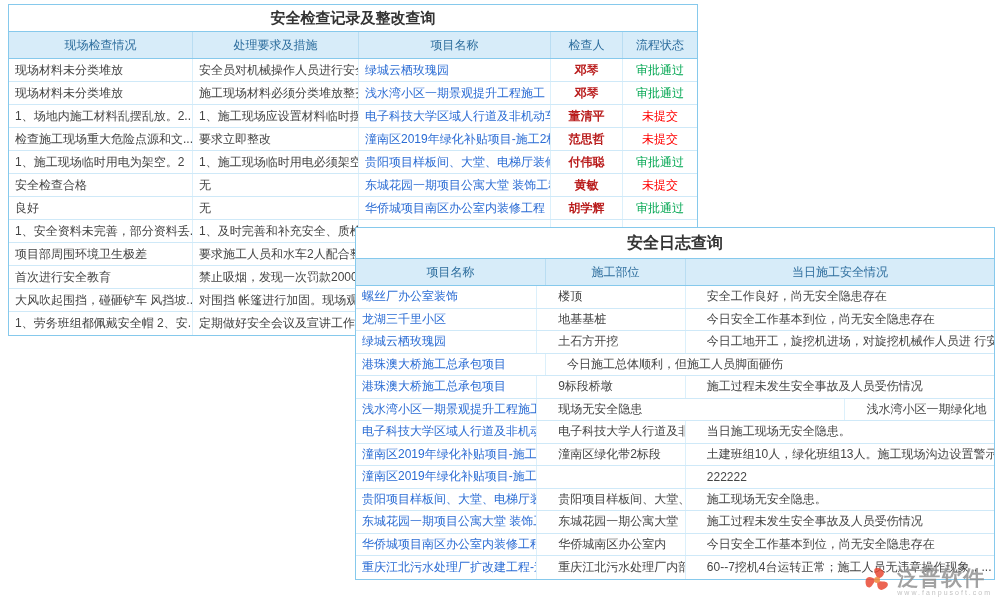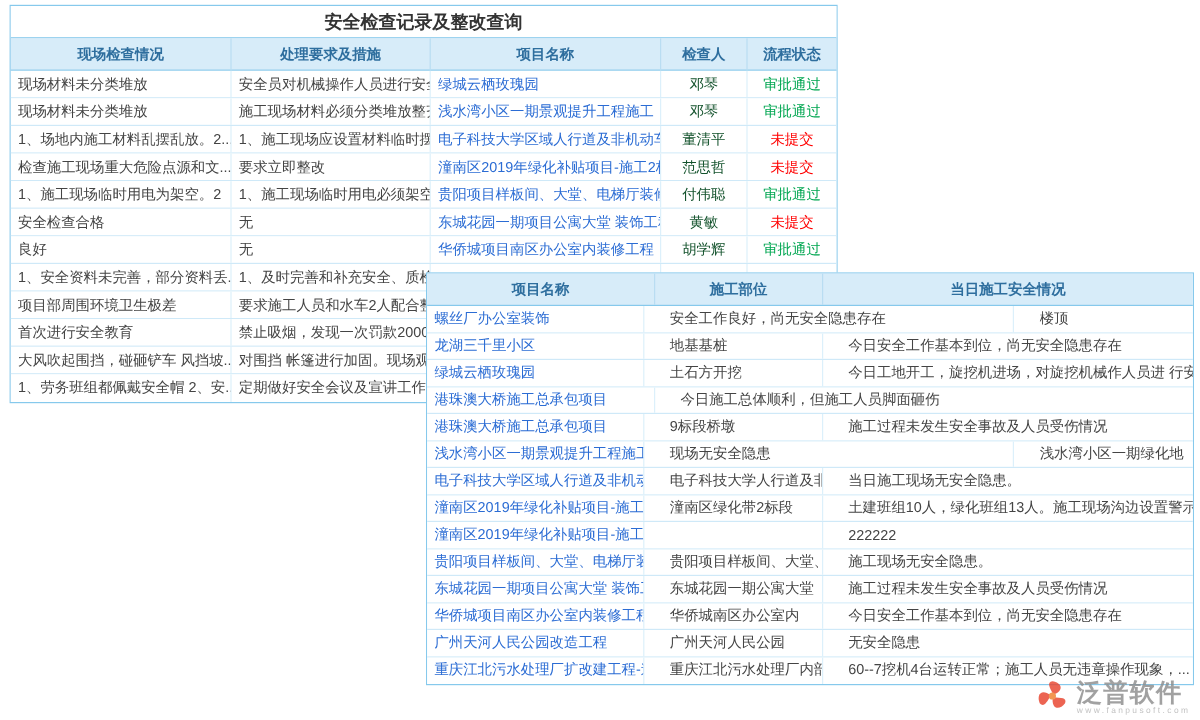--- a/index.html
+++ b/index.html
@@ -21,21 +21,21 @@
     background:#fff;
   }
   #inspection-panel{left:8px;top:4px;width:690px;z-index:1;}
   #inspection-panel .panel-title{height:26px;font-size:15px;}
   #log-panel{left:355px;top:227px;width:640px;z-index:5;}
   #log-panel .panel-title{height:30px;font-size:16px;}
   .thead{display:flex;background:var(--headbg,#d7ecf9);border-bottom:1px solid var(--border,#86c9ec);}
   .th{
     display:flex;align-items:center;justify-content:center;
     color:var(--headtext,#2e6e9e);box-sizing:border-box;
-    border-right:1px solid #b9ddf2;white-space:nowrap;overflow:hidden;font-weight:bold;
+    border-right:1px solid #b9ddf2;white-space:nowrap;overflow:hidden;
   }
   .th:last-child{border-right:none;}
   #inspection-panel .th{height:26px;}
   #log-panel .th{height:26px;}
   .tr{display:flex;box-sizing:border-box;border-bottom:1px solid #cfe9f8;background:#fff;}
   .tbody .tr:last-child{border-bottom:none;}
   #inspection-panel .tr{height:23px;}
   #log-panel .tr{height:22.5px;gap:15px;}
   .td{
     display:flex;align-items:center;box-sizing:border-box;
@@ -47,21 +47,21 @@
   #inspection-panel .c0{width:184px;}
   #inspection-panel .c1{width:166px;}
   #inspection-panel .c2{width:192px;}
   #inspection-panel .c3{width:72px;justify-content:center;}
   #inspection-panel .c4{width:74px;justify-content:center;}
   
   #log-panel .c0{width:190px;}
   #log-panel .c1{width:140px;}
   #log-panel .c2{width:308px;}
   .link{color:var(--link,#2b6cd4);cursor:pointer;}
-  .inspector{color:#14532d;}
+  .inspector{color:#b91c1c;font-weight:bold;}
   .status-approved{color:var(--green,#00a651);}
   .status-unsubmitted{color:var(--red,#ff0000);}
   
   #watermark{
     position:absolute;right:8px;bottom:2px;z-index:20;
     display:flex;align-items:center;gap:5px;opacity:.82;
   }
   #watermark .wm-text{display:flex;flex-direction:column;line-height:1.05;}
   #watermark .wm-brand{font-size:21px;font-weight:bold;color:#8d8d8d;letter-spacing:1px;}
   #watermark .wm-caption{font-size:7px;color:#b5b5b5;letter-spacing:2px;}
@@ -160,30 +160,31 @@
         <div class="td c0">1、劳务班组都佩戴安全帽 2、安...</div>
         <div class="td c1">定期做好安全会议及宣讲工作</div>
         <div class="td c2 link"></div>
         <div class="td c3 inspector"></div>
         <div class="td c4"></div>
       </div>
     </div>
 </div>
 
 <div class="panel" id="log-panel">
+  <div class="panel-title">安全日志查询</div>
   <div class="thead">
       <div class="th c0">项目名称</div>
       <div class="th c1">施工部位</div>
       <div class="th c2">当日施工安全情况</div>
     </div>
   <div class="tbody">
       <div class="tr">
         <div class="td c0 link">螺丝厂办公室装饰</div>
+        <div class="td c1">楼顶</div>
         <div class="td c2">安全工作良好，尚无安全隐患存在</div>
-        <div class="td c1">楼顶</div>
       </div>
       <div class="tr">
         <div class="td c0 link">龙湖三千里小区</div>
         <div class="td c1">地基基桩</div>
         <div class="td c2">今日安全工作基本到位，尚无安全隐患存在</div>
       </div>
       <div class="tr">
         <div class="td c0 link">绿城云栖玫瑰园</div>
         <div class="td c1">土石方开挖</div>
         <div class="td c2">今日工地开工，旋挖机进场，对旋挖机械作人员进 行安全技术...</div>
@@ -224,25 +225,20 @@
       </div>
       <div class="tr">
         <div class="td c0 link">东城花园一期项目公寓大堂 装饰工程</div>
         <div class="td c1">东城花园一期公寓大堂</div>
         <div class="td c2">施工过程未发生安全事故及人员受伤情况</div>
       </div>
       <div class="tr">
         <div class="td c0 link">华侨城项目南区办公室内装修工程</div>
         <div class="td c1">华侨城南区办公室内</div>
         <div class="td c2">今日安全工作基本到位，尚无安全隐患存在</div>
-      </div>
-      <div class="tr">
-        <div class="td c0 link">广州天河人民公园改造工程</div>
-        <div class="td c1">广州天河人民公园</div>
-        <div class="td c2">无安全隐患</div>
       </div>
       <div class="tr">
         <div class="td c0 link">重庆江北污水处理厂扩改建工程-道路修复</div>
         <div class="td c1">重庆江北污水处理厂内部...</div>
         <div class="td c2">60--7挖机4台运转正常；施工人员无违章操作现象，...</div>
       </div>
     </div>
 </div>
 
 <div id="watermark">

